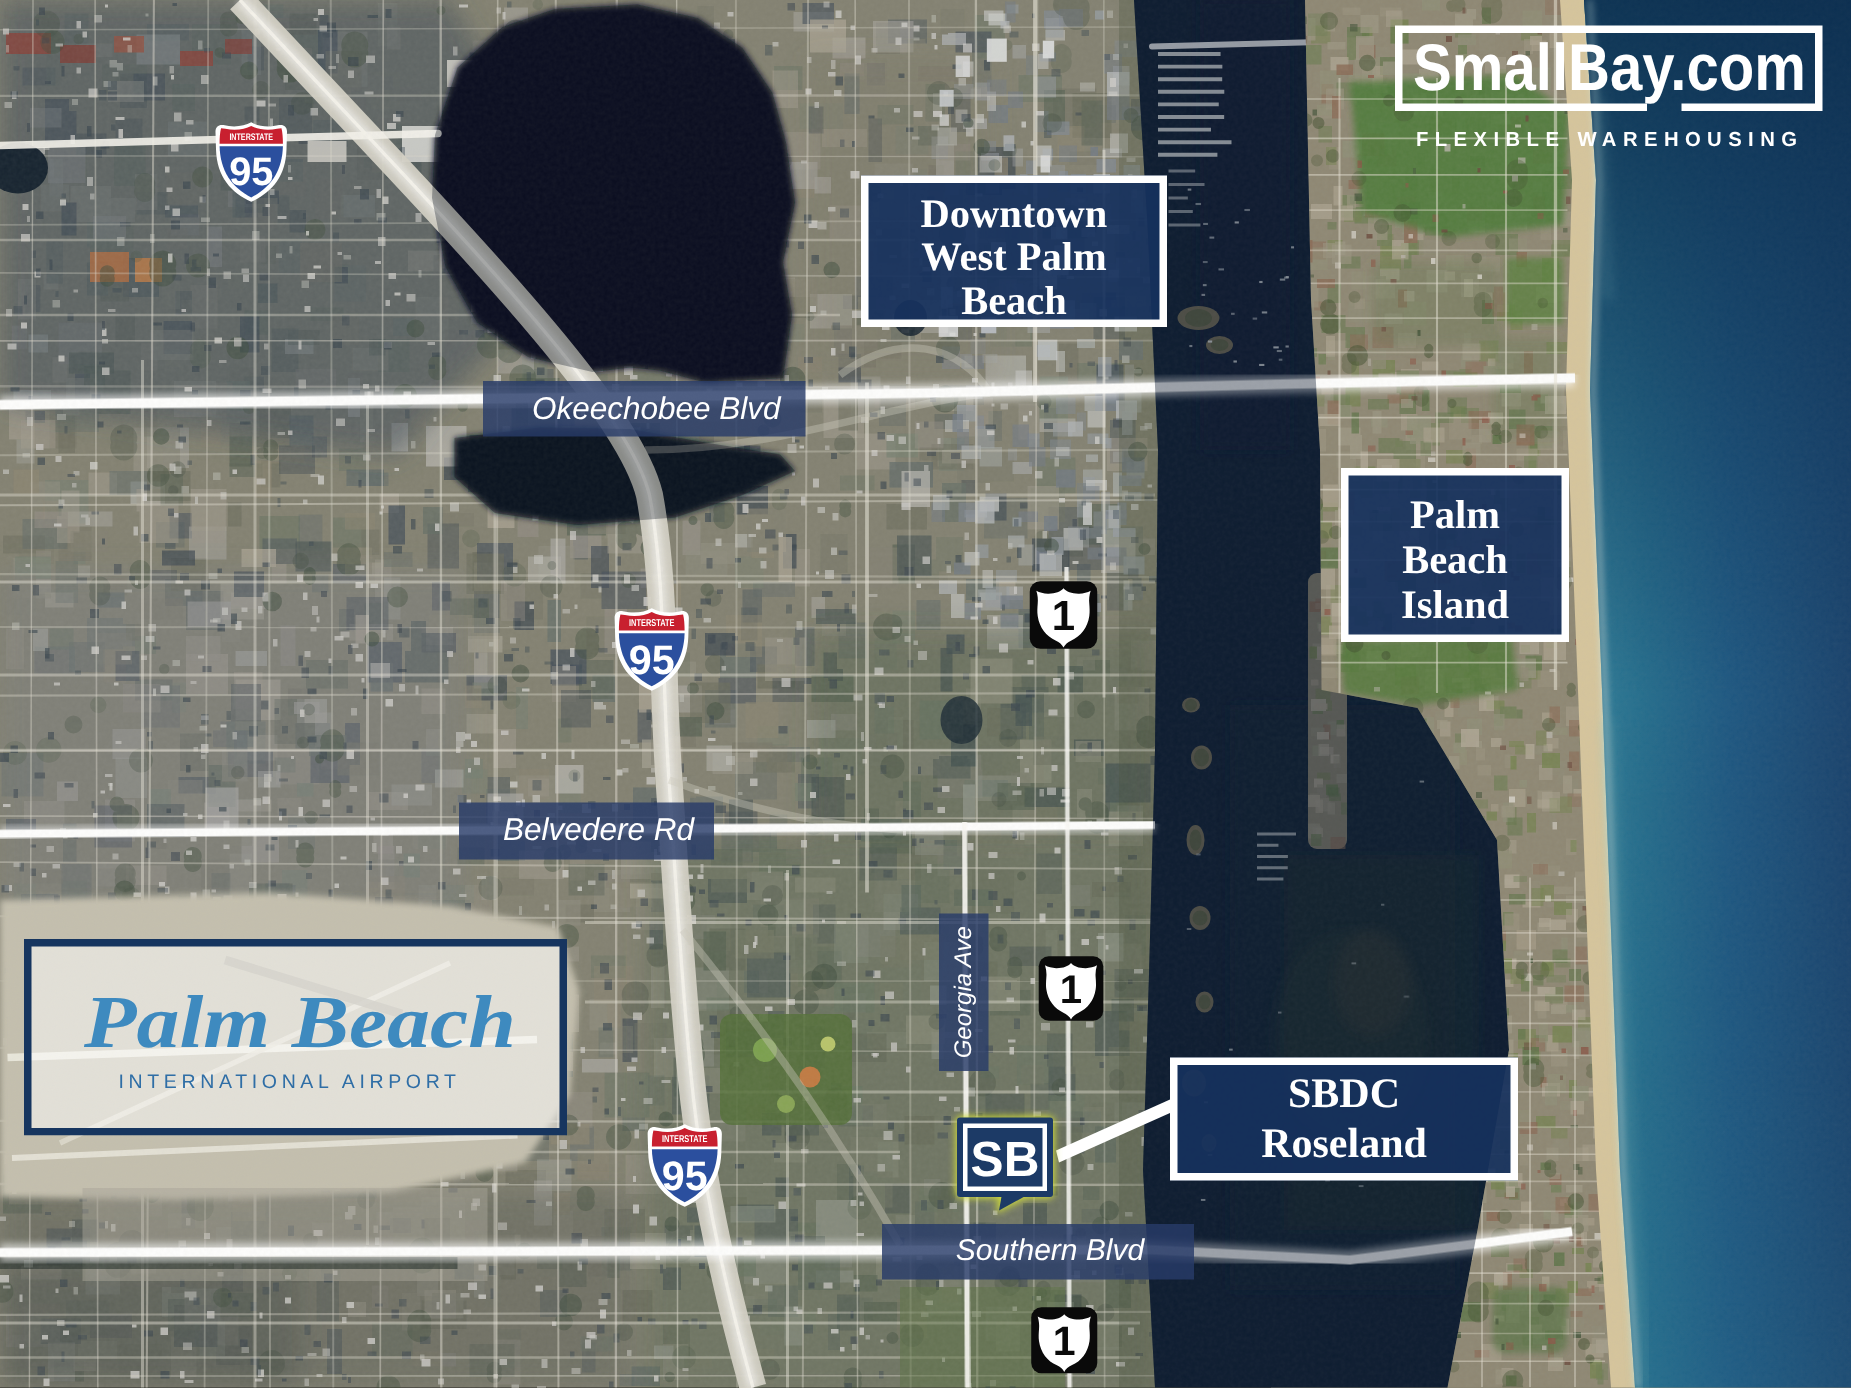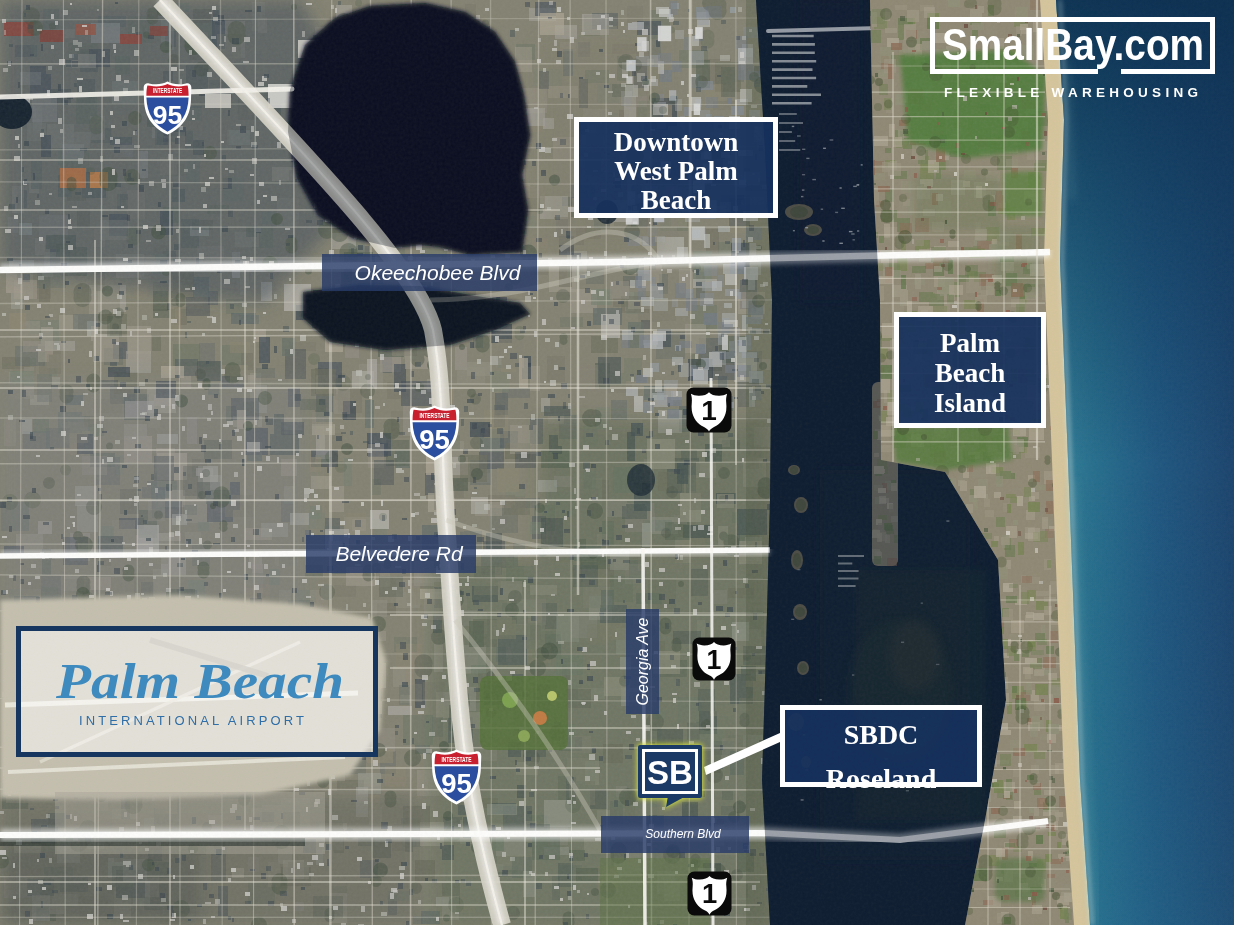--- a/index.html
+++ b/index.html
@@ -717,27 +717,27 @@
 <svg class="ov" style="left:928px;top:12px;" width="292" height="92" viewBox="0 0 292 92">
  <path d="M193,59.5 L284.5,59.5 L284.5,7.5 L4.5,7.5 L4.5,59.5 L170,59.5" fill="none" stroke="#ffffff" stroke-width="5"></path>
  <text x="145" y="48" font-family="Liberation Sans,sans-serif" font-weight="bold" font-size="44" fill="#ffffff" text-anchor="middle" textLength="262" lengthAdjust="spacingAndGlyphs">SmallBay.com</text>
  <text x="146" y="85" font-family="Liberation Sans,sans-serif" font-weight="bold" font-size="13.5" fill="#ffffff" text-anchor="middle" textLength="260" lengthAdjust="spacing" letter-spacing="6">FLEXIBLE WAREHOUSING</text>
 </svg>
 
 <div class="navybox" style="left:574px;top:117px;width:204px;height:101px;font-size:27px;line-height:29px;padding-top:6px;">Downtown<br>West Palm<br>Beach</div>
 
 <div class="navybox" style="left:894px;top:312px;width:152px;height:116px;font-size:27px;line-height:30px;padding-top:11px;">Palm<br>Beach<br>Island</div>
 
-<div class="navybox" style="left:780px;top:705px;width:202px;height:82px;font-size:28px;line-height:44px;padding-top:3px;">SBDC<br>Roseland</div>
+<div class="navybox" style="left:780px;top:705px;width:232px;height:82px;font-size:28px;line-height:33px;padding-top:3px;">SBDC<br>Roseland</div>
 
 <div class="roadlbl" style="left:322px;top:254px;width:215px;height:37px;font-size:21px;line-height:37px;">Okeechobee Blvd</div>
 
 <div class="roadlbl" style="left:306px;top:535px;width:170px;height:38px;font-size:21px;line-height:38px;">Belvedere Rd</div>
 
-<div class="roadlbl" style="left:588px;top:816px;width:148px;height:37px;font-size:12px;line-height:37px;margin-left:13px;">Southern Blvd</div>
+<div class="roadlbl" style="left:588px;top:816px;width:208px;height:37px;font-size:20px;line-height:37px;">Southern Blvd</div>
 
 <div class="roadlbl" style="left:626px;top:609px;width:33px;height:105px;">
   <span style="position:absolute;left:-36px;top:44px;width:105px;height:17px;display:block;transform:rotate(-90deg);font-size:16px;line-height:17px;text-align:center;">Georgia Ave</span>
 </div>
 
 <svg class="ov" style="left:141px;top:80px;" width="53" height="57" viewBox="0 0 60 64">
  <path d="M30,1.5 C35.5,4.5 43,5.6 51,3.6 C54.5,3 57,5 57,8.5 L56.6,22 C56,43 45,54.5 30,61.5 C15,54.5 4,43 3.4,22 L3,8.5 C3,5 5.5,3 9,3.6 C17,5.6 24.5,4.5 30,1.5 Z" fill="#ffffff"></path>
  <path d="M30,4.2 C35,6.9 42.5,7.9 49.5,6.3 L52.8,6 C53.6,9.2 53.9,13 53.9,17.6 L6.1,17.6 C6.1,13 6.4,9.2 7.2,6 L10.5,6.3 C17.5,7.9 25,6.9 30,4.2 Z" fill="#c8202f"></path>
  <path d="M6.1,19.6 L53.9,19.6 C53.4,38 45,50.5 30,58.2 C15,50.5 6.6,38 6.1,19.6 Z" fill="#2b4f9e"></path>
  <text x="30" y="14.6" font-family="Liberation Sans,sans-serif" font-weight="bold" font-size="7.2" fill="#ffffff" text-anchor="middle" textLength="33" lengthAdjust="spacingAndGlyphs">INTERSTATE</text>

